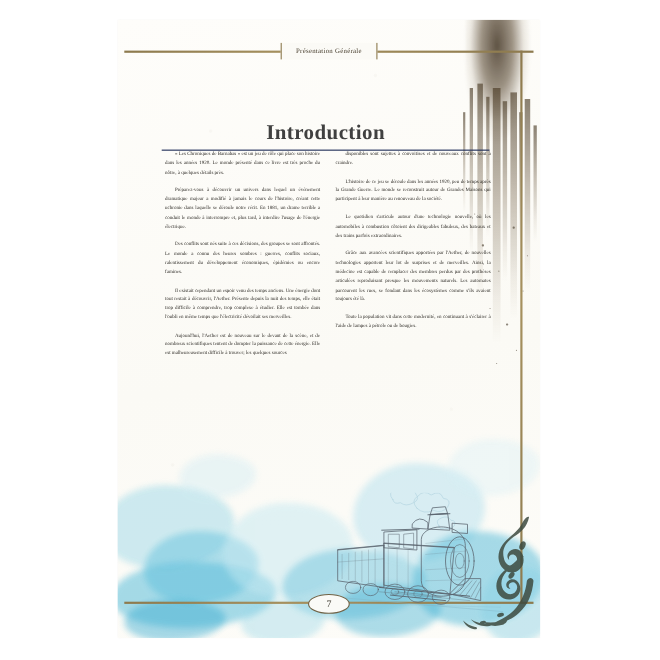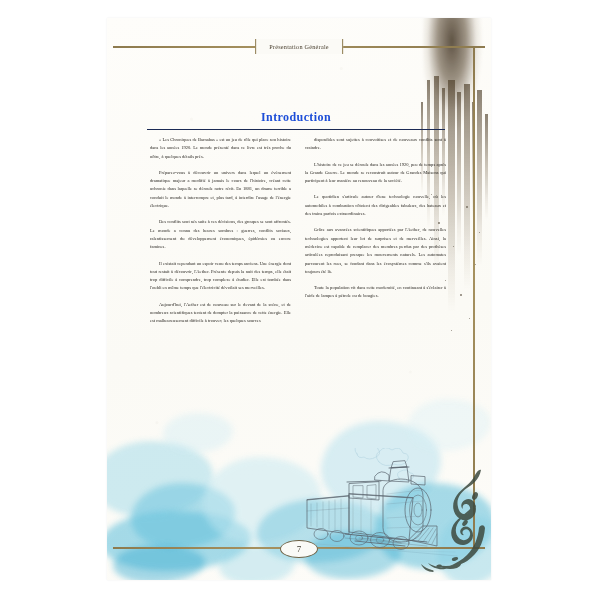--- a/index.html
+++ b/index.html
@@ -155,23 +155,23 @@
   
   .title-block {
     position: absolute;
     left: 40px;
     top: 92px;
     width: 298px;
     text-align: center;
   }
   .title-block h1 {
     margin: 0 0 4px 0;
-    font-size: 12px;
+    font-size: 19px;
     font-weight: bold;
-    color: #1d4ed8;
+    color: #404040;
     letter-spacing: 0.4px;
     font-family: "Liberation Serif", serif;
   }
   .title-underline {
     height: 1.3px;
     background: #1b2a55;
     width: 100%;
   }
 
   

